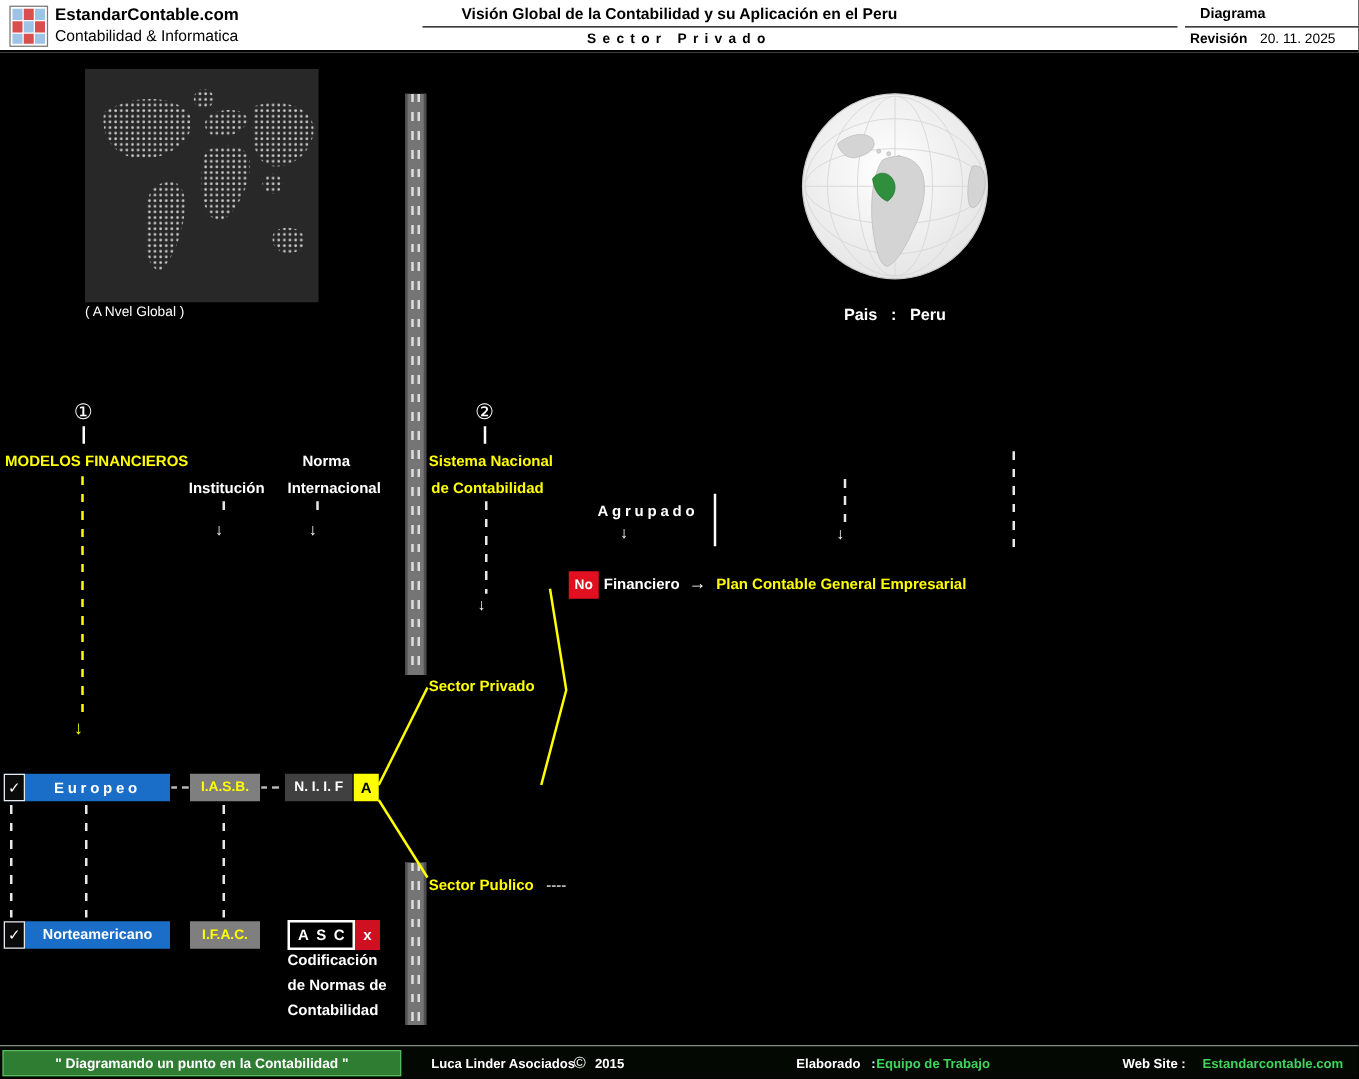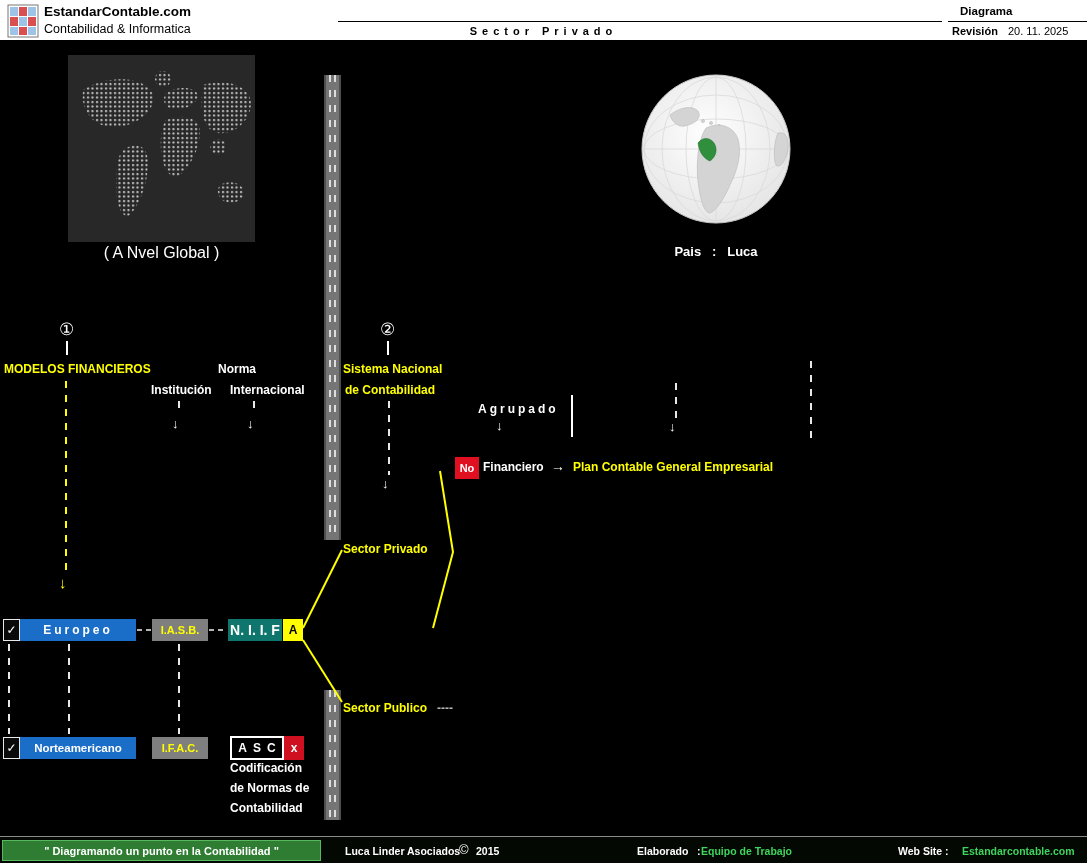--- a/index.html
+++ b/index.html
@@ -42,21 +42,21 @@
   .road i.l { left:3px; } .road i.r { right:3px; }
 
   .box { position:absolute; display:flex; align-items:center; justify-content:center;
          font-weight:bold; }
   .bluebox { position:absolute; height:22px; background:#1B6EC8; display:flex; align-items:stretch; }
   .chk { flex:0 0 17px; background:#0a0a0a; border:1px solid #e8e8e8; color:#fff;
          font-size:12px; display:flex; align-items:center; justify-content:center; cursor:pointer; }
   .bluebox .lbl { flex:1; display:flex; align-items:center; justify-content:center;
                   color:#fff; font-weight:bold; font-size:12px; }
   .graybox { background:#7F7F7F; color:#FFFF00; font-size:11px; }
-  .greenbox{ background:#0f766e; color:#fff; font-size:14px; }
+  .greenbox{ background:#404040; color:#fff; font-size:11px; }
   .yelbox  { background:#FFFF00; color:#000; font-size:12px; }
   .redbadge{ background:#E01020; color:#fff; font-size:11px; }
   .ascbox  { background:#000; border:2px solid #fff; color:#fff; font-size:12px; letter-spacing:6px; padding-left:6px; }
   .xbox    { background:#CF1020; color:#fff; font-size:12px; }
 
   .svg-overlay { position:absolute; left:0; top:0; pointer-events:none; }
 
   
   .footer { position:absolute; left:0; top:836px; width:1087px; height:27px;
             background:#030803; border-top:1px solid #8a8a8a; }
@@ -80,20 +80,21 @@
         <rect x="21" y="3" width="8" height="9" fill="#9dc3e6"></rect>
       <rect x="3" y="13" width="8" height="9" fill="#d94f4f"></rect>
         <rect x="12" y="13" width="8" height="9" fill="#9dc3e6"></rect>
         <rect x="21" y="13" width="8" height="9" fill="#d94f4f"></rect>
       <rect x="3" y="23" width="8" height="8" fill="#9dc3e6"></rect>
         <rect x="12" y="23" width="8" height="8" fill="#d94f4f"></rect>
         <rect x="21" y="23" width="8" height="8" fill="#9dc3e6"></rect>
     </svg>
     <div class="h-site">EstandarContable.com</div>
     <div class="h-tag">Contabilidad &amp; Informatica</div>
+    <div class="h-title">Visión Global de la Contabilidad y su Aplicación en el Peru</div>
     <div class="hline" style="left:338px;top:21px;width:604px;"></div>
     <div class="h-sub">Sector Privado</div>
     <div class="h-doc">Diagrama</div>
     <div class="hline" style="left:948px;top:21px;width:139px;"></div>
     <div class="h-rev">Revisión</div>
     <div class="h-date">20. 11. 2025</div>
   </div>
 
   <svg class="svg-overlay" style="left:68px;top:55px;" width="187" height="187">
     <rect width="187" height="187" fill="#282828"></rect>
@@ -106,21 +107,21 @@
       <path d="M15,35 C40,18 80,22 85,40 C88,55 70,70 50,72 C30,74 12,60 15,35 Z"></path>
       <circle cx="95" cy="24" r="8"></circle>
       <path d="M55,95 C70,85 80,92 80,108 C80,130 70,152 62,160 C54,165 48,150 48,130 C48,112 50,100 55,95 Z"></path>
       <path d="M98,38 C110,30 128,32 130,40 C130,48 118,56 104,54 C96,52 94,44 98,38 Z"></path>
       <path d="M98,65 C115,58 132,62 132,76 C132,94 122,112 112,120 C102,126 94,112 93,95 C92,82 94,70 98,65 Z"></path>
       <path d="M135,30 C160,22 182,32 183,48 C183,64 168,80 150,78 C138,76 130,60 135,30 Z"></path>
       <circle cx="150" cy="92" r="8"></circle>
       <path d="M152,130 C162,124 176,128 176,138 C176,146 164,150 156,146 C150,143 148,135 152,130 Z"></path>
     </g>
   </svg>
-  <div class="t" style="left:68px;top:244px;width:187px;text-align:center;font-weight:normal;font-size:16px;">( A Nvel Global )</div>
+  <div class="t" style="left:68px;top:244px;width:187px;text-align:left;font-weight:normal;font-size:11px;">( A Nvel Global )</div>
 
   <svg class="svg-overlay" style="left:640px;top:73px;" width="152" height="152">
     <defs>
       <radialGradient id="sphere" cx="45%" cy="40%" r="65%">
         <stop offset="0%" stop-color="#ffffff"></stop>
           <stop offset="100%" stop-color="#e4e4e4"></stop>
       </radialGradient>
     </defs>
     <circle cx="76" cy="76" r="74" fill="url(#sphere)" stroke="#c9c9c9"></circle>
     <g stroke="#d9d9d9" fill="none" stroke-width="0.8">
@@ -134,39 +135,39 @@
     <g fill="#d4d4d4" stroke="#b3b3b3" stroke-width="0.5">
       <path d="M30,42 C40,34 52,32 58,38 C62,44 56,50 48,52 C40,56 32,50 30,42 Z"></path>
       <circle cx="63" cy="48" r="1.6"></circle>
         <circle cx="71" cy="50" r="1.6"></circle>
         <circle cx="79" cy="53" r="1.6"></circle>
       <path d="M66,55 C80,48 94,54 98,66 C102,80 98,96 90,112 C84,126 76,138 70,140 C64,140 60,126 58,108 C56,90 58,66 66,55 Z"></path>
       <path d="M138,60 C146,58 149,66 148,76 C146,88 140,96 136,92 C133,86 134,68 138,60 Z"></path>
     </g>
     <path d="M58,70 C62,64 70,64 74,70 C78,76 76,84 70,88 C64,86 59,79 58,70 Z" fill="#2F8F3C" stroke="#1e6b2a" stroke-width="0.5"></path>
   </svg>
-  <div class="t" style="left:616px;top:244px;width:200px;text-align:center;font-size:13px;">Pais   :   Luca</div>
+  <div class="t" style="left:616px;top:244px;width:200px;text-align:center;font-size:13px;">Pais   :   Peru</div>
 
   <div class="road" style="left:324px;top:75px;height:465px;">
       <i class="l"></i>
       <i class="r"></i>
     </div>
   <div class="road" style="left:324px;top:690px;height:130px;">
       <i class="l"></i>
       <i class="r"></i>
     </div>
 
   <div class="marker" style="left:59px;top:319px;">①</div>
   <div class="vbar" style="left:66px;top:341px;height:14px;"></div>
   <div class="marker" style="left:380px;top:319px;">②</div>
   <div class="vbar" style="left:387px;top:341px;height:14px;"></div>
 
   <div class="t yel" style="left:4px;top:362px;">MODELOS FINANCIEROS</div>
   <div class="t" style="left:151px;top:383px;">Institución</div>
-  <div class="t" style="left:218px;top:362px;">Norma</div>
+  <div class="t" style="left:242px;top:362px;">Norma</div>
   <div class="t" style="left:230px;top:383px;">Internacional</div>
   <div class="t yel" style="left:343px;top:362px;">Sistema Nacional</div>
   <div class="t yel" style="left:345px;top:383px;">de Contabilidad</div>
   <div class="t" style="left:478px;top:402px;letter-spacing:3px;">Agrupado</div>
 
   <div class="vdash y" style="left:65px;top:381px;height:192px;"></div>
   <div class="arrow y" style="left:59px;top:574px;">↓</div>
   <div class="vdash" style="left:178px;top:401px;height:14px;"></div>
   <div class="arrow" style="left:172px;top:416px;">↓</div>
   <div class="vdash" style="left:253px;top:401px;height:14px;"></div>

